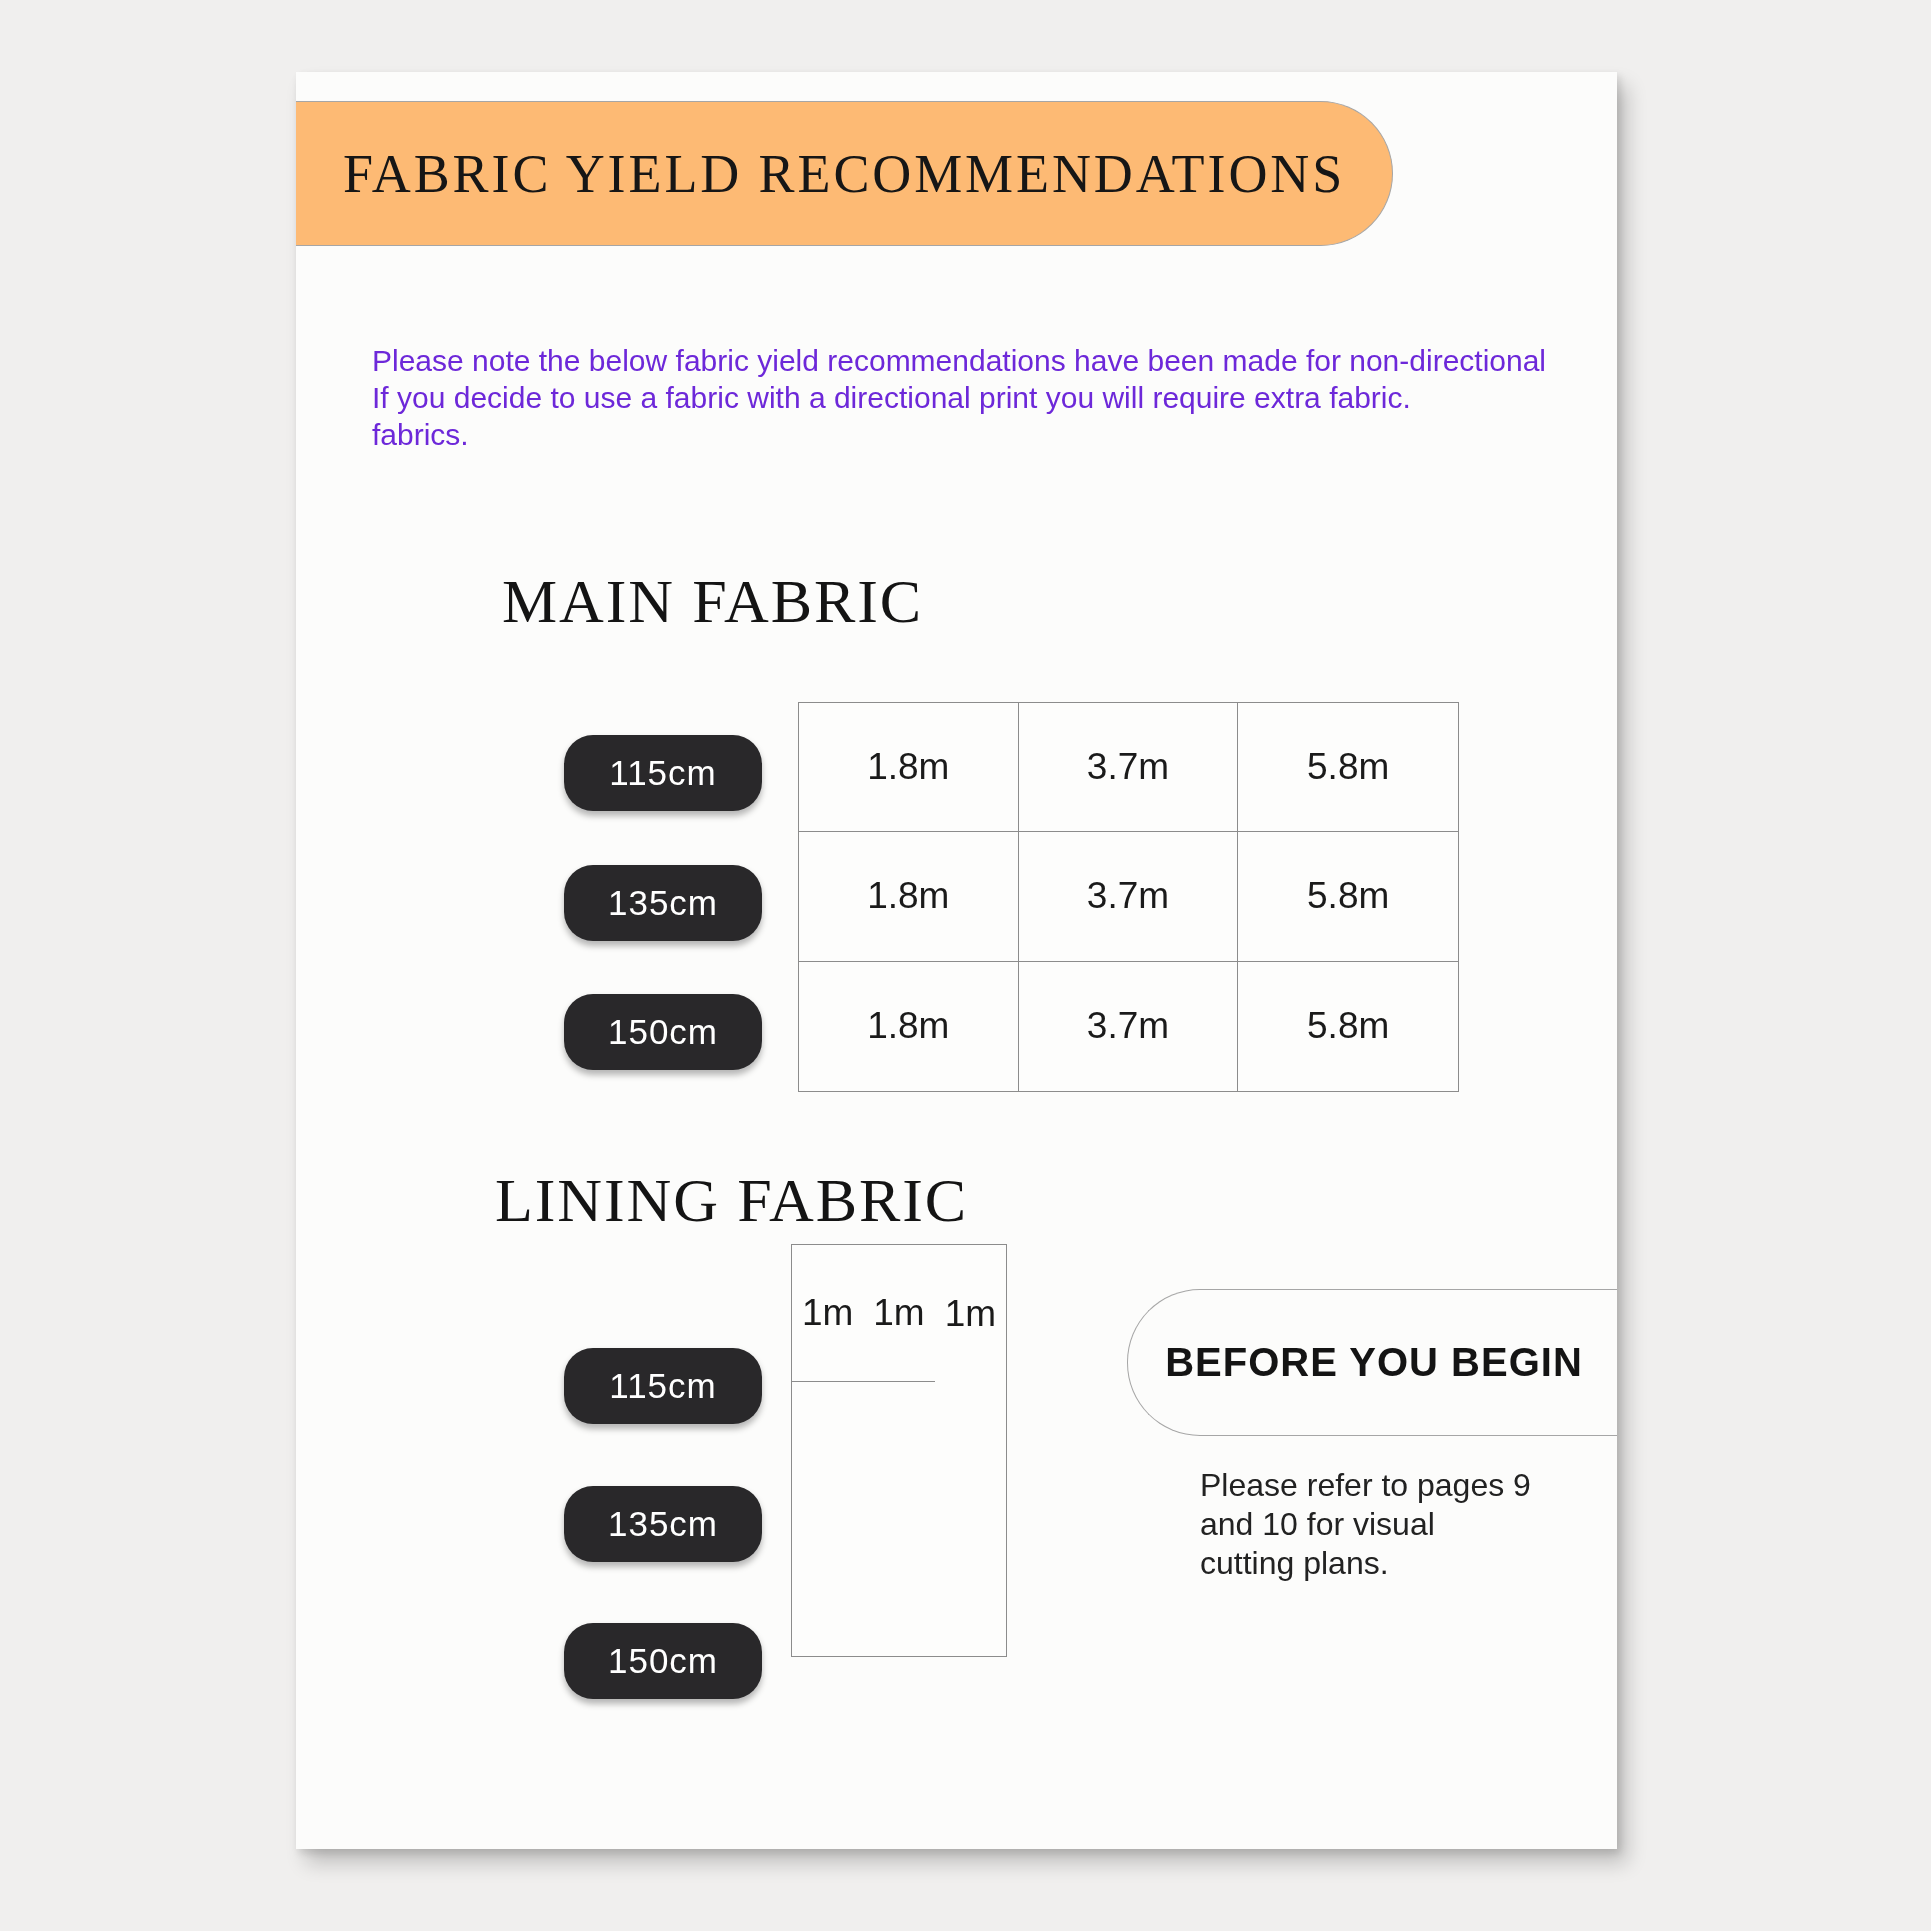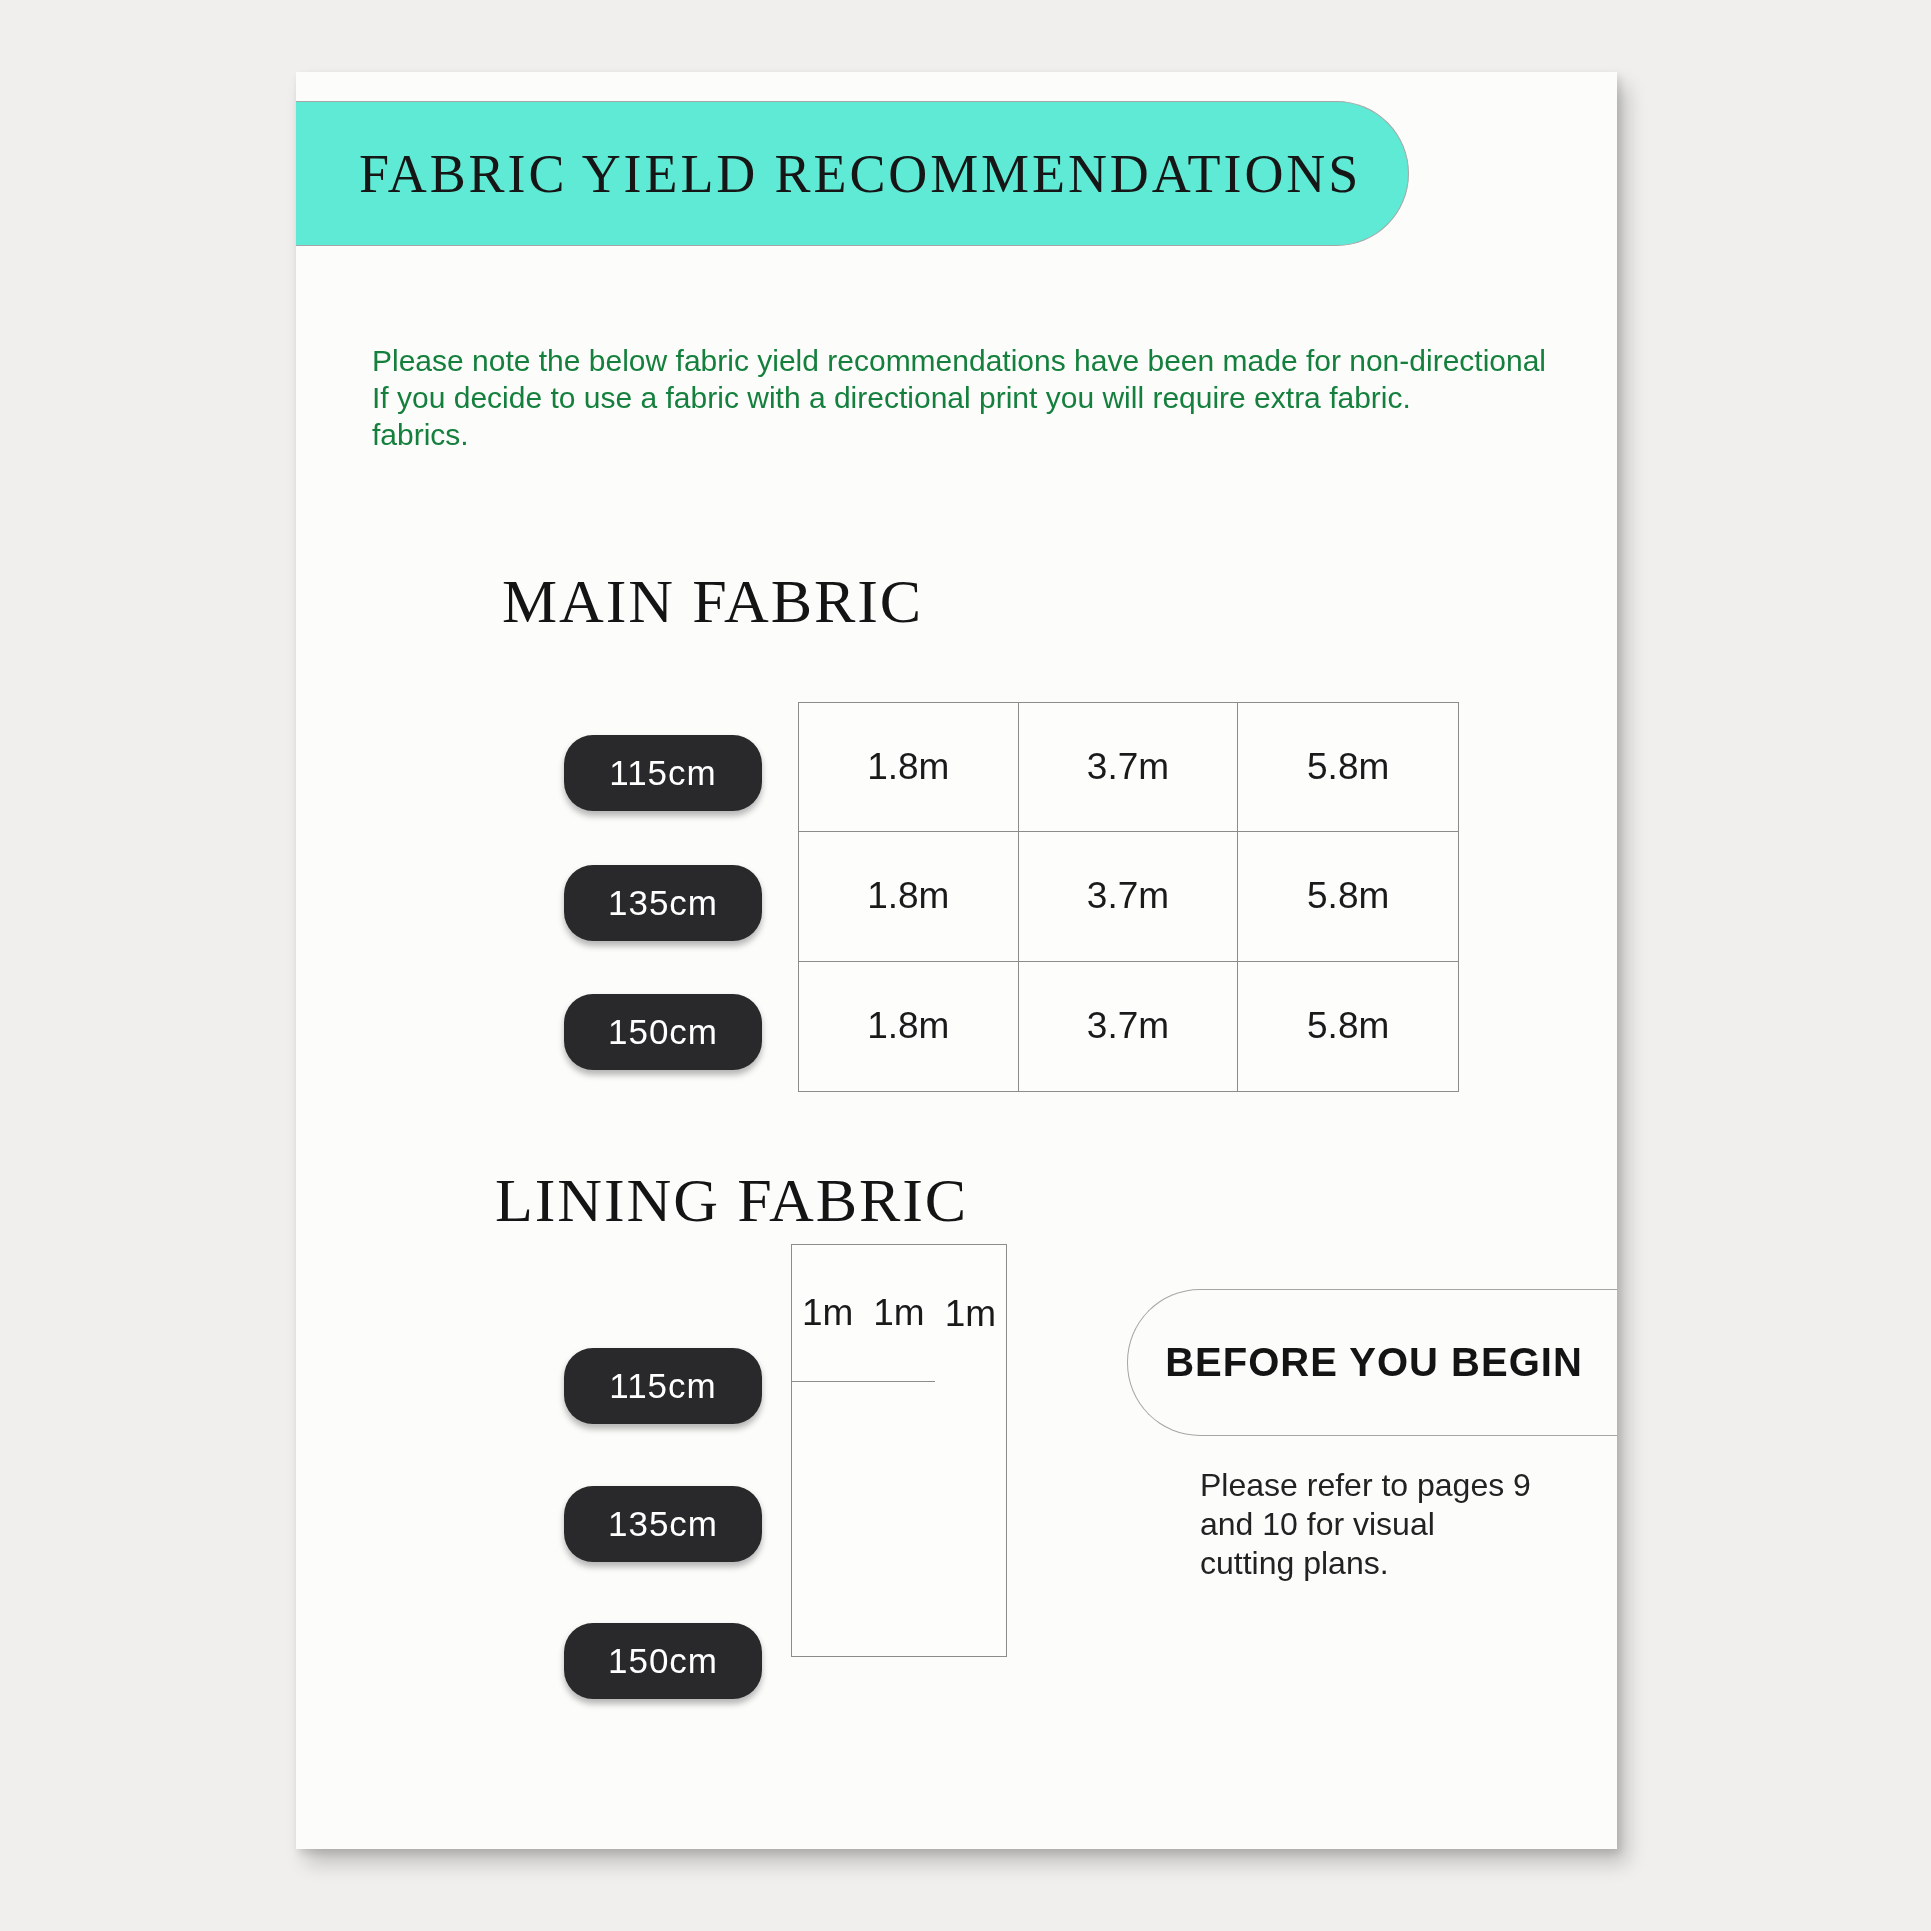--- a/index.html
+++ b/index.html
@@ -28,37 +28,36 @@
   }
   
   .title-pill {
     position: absolute;
     left: 0; top: 29px;
     width: 1096px; height: 143px;
     border: 1.9px solid #a6a6a6;
     border-left: none;
     border-radius: 0 73px 73px 0;
     display: flex; align-items: center; justify-content: center;
-    background: #5eead4;
-    padding-left: 16px;
+    background: #fdba74;
   }
   .title-text {
     font-size: 54px;
     letter-spacing: 2.9px;
     color: #161616;
     white-space: nowrap;
   }
   
   .intro {
     position: absolute;
     left: 76px; top: 270px;
     width: 1188px;
     font-size: 30px;
     line-height: 37px;
-    color: #15803d;
+    color: #6d28d9;
   }
   
   .section-heading {
     position: absolute;
     font-size: 62px;
     letter-spacing: 1.9px;
     color: #141414;
     white-space: nowrap;
     margin-left: 30px;
   }

